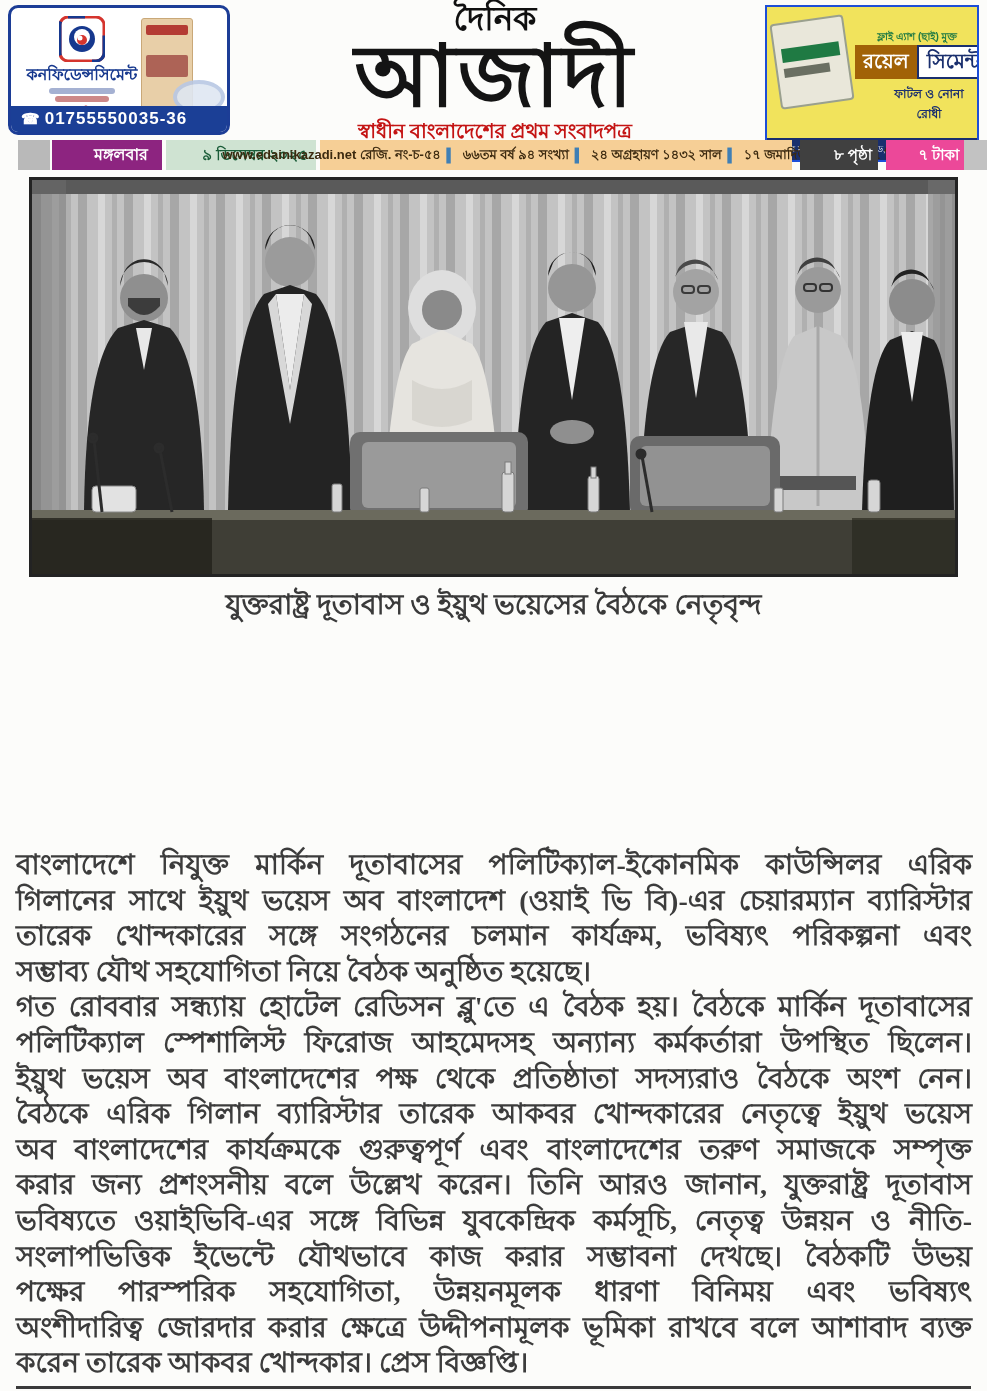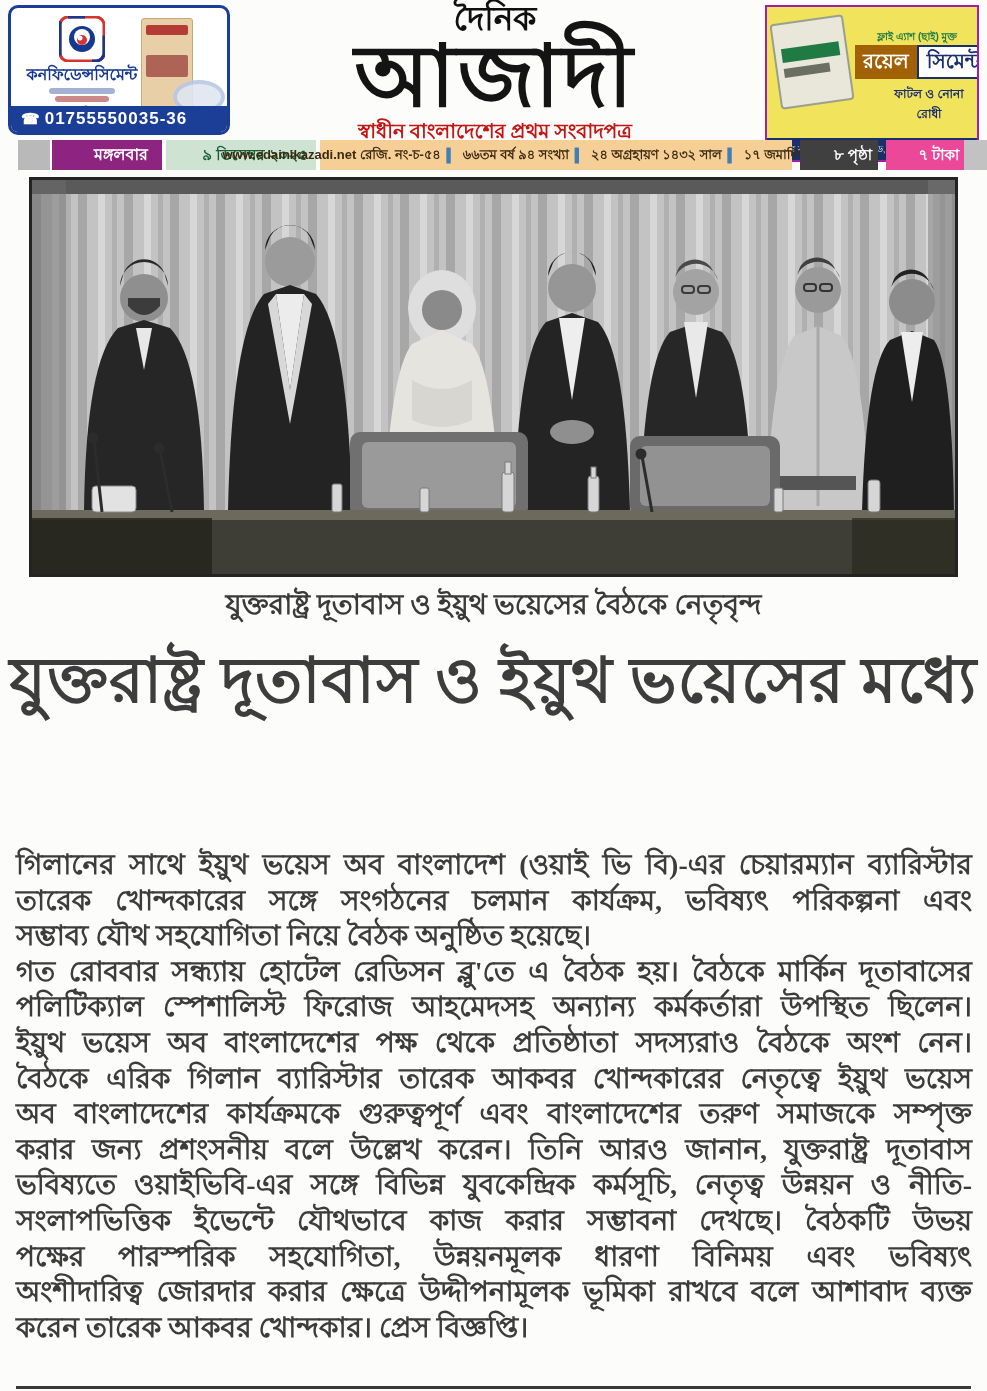--- a/index.html
+++ b/index.html
@@ -36,21 +36,21 @@
   .cc-swirl { position:absolute; right:2px; bottom:18px; width:52px; height:34px; border-radius:50%;
     background:#dfe7f2; border:4px solid #b9c8e4; opacity:.9; }
   .cc-phonebar { position:absolute; left:0; right:0; bottom:0; height:26px; background:#1b3f96;
     color:#fff; font-family:"Liberation Sans",sans-serif; font-weight:bold; font-size:17px;
     display:flex; align-items:center; padding-left:10px; letter-spacing:1px; }
   .cc-phonebar .ph { margin-right:4px; font-size:15px; }
 
   
   .ad-right {
     position:absolute; left:765px; top:5px; width:214px; height:157px;
-    background:#f1e35c; border:2px solid #a21caf; overflow:hidden;
+    background:#f1e35c; border:2px solid #1d4ed8; overflow:hidden;
   }
   .ry-bag { position:absolute; left:8px; top:12px; width:74px; height:86px;
     background:#e9e7da; border:2px solid #9aa08e; border-radius:4px; transform:rotate(-8deg); }
   .ry-bag:before { content:""; position:absolute; left:6px; top:24px; right:6px; height:14px; background:#1f7a43; }
   .ry-bag:after  { content:""; position:absolute; left:6px; top:44px; right:18px; height:9px; background:#6a6f62; }
   .ry-top { position:absolute; left:92px; top:22px; width:116px; text-align:center;
     font-size:10px; font-weight:bold; color:#1f7a43; font-family:"Liberation Sans",sans-serif; }
   .ry-brandrow { position:absolute; left:88px; top:38px; width:120px; height:34px; display:flex; }
   .ry-w1 { background:#a16207; color:#fff; font-weight:bold; font-size:20px; padding:4px 8px;
     font-family:"Liberation Sans",sans-serif; display:flex; align-items:center; }
@@ -247,23 +247,23 @@
         <line x1="70" y1="332" x2="62" y2="260"></line>
           <circle cx="61" cy="258" r="4"></circle>
       </g>
       <rect x="0" y="338" width="180" height="56" fill="#23221c" opacity="0.8"></rect>
       <rect x="820" y="338" width="103" height="56" fill="#2a291f" opacity="0.7"></rect>
     </svg>
   </div>
 
   <div class="caption">যুক্তরাষ্ট্র দূতাবাস ও ইয়ুথ ভয়েসের বৈঠকে নেতৃবৃন্দ</div>
 
-  <div class="headline hl1">যুক্তরাষ্ট্র দূতাবাস ও ইয়ুথ ভয়েসের মধ্যে</div>
 
   <div class="article-body">
+    <div class="body-line">বাংলাদেশে নিযুক্ত মার্কিন দূতাবাসের পলিটিক্যাল-ইকোনমিক কাউন্সিলর এরিক</div>
     <div class="body-line">গিলানের সাথে ইয়ুথ ভয়েস অব বাংলাদেশ (ওয়াই ভি বি)-এর চেয়ারম্যান ব্যারিস্টার</div>
     <div class="body-line">তারেক খোন্দকারের সঙ্গে সংগঠনের চলমান কার্যক্রম, ভবিষ্যৎ পরিকল্পনা এবং</div>
     <div class="body-line para-end">সম্ভাব্য যৌথ সহযোগিতা নিয়ে বৈঠক অনুষ্ঠিত হয়েছে।</div>
     <div class="body-line">গত রোববার সন্ধ্যায় হোটেল রেডিসন ব্লু'তে এ বৈঠক হয়। বৈঠকে মার্কিন দূতাবাসের</div>
     <div class="body-line">পলিটিক্যাল স্পেশালিস্ট ফিরোজ আহমেদসহ অন্যান্য কর্মকর্তারা উপস্থিত ছিলেন।</div>
     <div class="body-line">ইয়ুথ ভয়েস অব বাংলাদেশের পক্ষ থেকে প্রতিষ্ঠাতা সদস্যরাও বৈঠকে অংশ নেন।</div>
     <div class="body-line">বৈঠকে এরিক গিলান ব্যারিস্টার তারেক আকবর খোন্দকারের নেতৃত্বে ইয়ুথ ভয়েস</div>
     <div class="body-line">অব বাংলাদেশের কার্যক্রমকে গুরুত্বপূর্ণ এবং বাংলাদেশের তরুণ সমাজকে সম্পৃক্ত</div>
     <div class="body-line">করার জন্য প্রশংসনীয় বলে উল্লেখ করেন। তিনি আরও জানান, যুক্তরাষ্ট্র দূতাবাস</div>
     <div class="body-line">ভবিষ্যতে ওয়াইভিবি-এর সঙ্গে বিভিন্ন যুবকেন্দ্রিক কর্মসূচি, নেতৃত্ব উন্নয়ন ও নীতি-</div>

